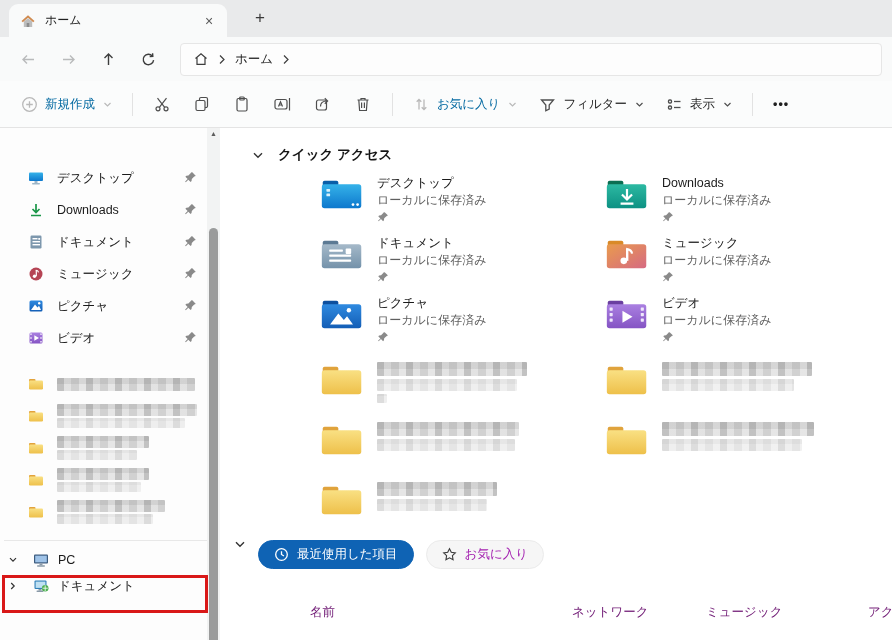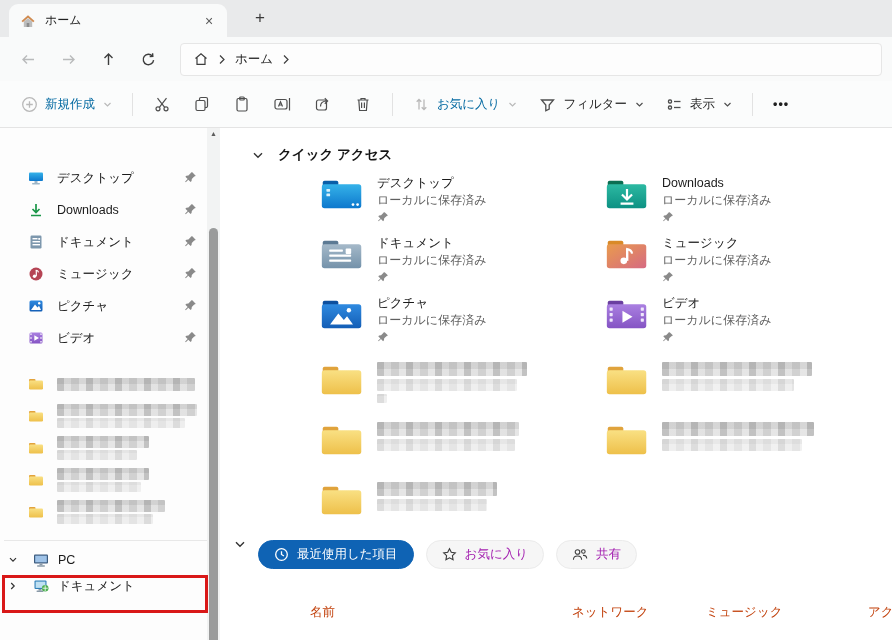--- a/index.html
+++ b/index.html
@@ -61,21 +61,21 @@
   .px { background-color:#e3e3e3;
         background-image:
           repeating-linear-gradient(90deg, rgba(90,90,90,.28) 0 7px, rgba(160,160,160,.10) 7px 14px, rgba(120,120,120,.22) 14px 22px, rgba(200,200,200,.12) 22px 29px),
           repeating-linear-gradient(0deg, rgba(255,255,255,.25) 0 7px, rgba(120,120,120,.10) 7px 14px);
         filter:blur(.6px); border-radius:1px; }
   .px.light { opacity:.55; }
 
   .recent-header { position:absolute; left:14px; top:412px; display:flex; gap:12px; }
   .pill { height:29px; display:flex; align-items:center; gap:8px; padding:0 15px; border-radius:15px; font-size:12.5px; background:#f6f6f6; border:1px solid #ebebeb; color:#a21caf; }
   .pill.blue { background:#0f63b4; border-color:#0f63b4; color:#ffffff; }
-  .cols { position:absolute; top:474px; left:0; right:0; height:24px; font-size:12.5px; color:#c2410c; }
+  .cols { position:absolute; top:474px; left:0; right:0; height:24px; font-size:12.5px; color:#701a75; }
   .cols span { position:absolute; top:2px; white-space:nowrap; }
   .col-0 { left:90px; } .col-1 { left:352px; } .col-2 { left:486px; } .col-3 { left:648px; }
 
   .icon16 { width:16px; height:16px; flex:none; }
   .icon44 { width:44px; height:35px; flex:none; }
 </style>
 </head>
 <body>
 
 <svg width="0" height="0" style="position:absolute">
@@ -603,29 +603,20 @@
             <path d="M8 4.5 V8 L10.6 9.6"></path>
           </svg>
         <span>最近使用した項目</span>
       </div>
       <div class="pill">
         <svg width="15" height="15" viewBox="0 0 16 16" fill="none" stroke="#3c3c3c" stroke-width="1.2">
             <path d="M8 1.8 L9.9 5.7 L14.2 6.3 L11.1 9.3 L11.8 13.6 L8 11.5 L4.2 13.6 L4.9 9.3 L1.8 6.3 L6.1 5.7 Z"></path>
           </svg>
         <span>お気に入り</span>
       </div>
-      <div class="pill">
-        <svg width="16" height="15" viewBox="0 0 18 16" fill="none" stroke="#3c3c3c" stroke-width="1.2">
-            <circle cx="6.2" cy="5.2" r="2.6"></circle>
-            <path d="M1.6 13.8 q0-4.2 4.6-4.2 t4.6 4.2"></path>
-            <circle cx="12.8" cy="4.6" r="2"></circle>
-            <path d="M12.4 9 q4-.4 4.2 3.6"></path>
-          </svg>
-        <span>共有</span>
-      </div>
     </div>
 
     <div class="cols">
       <span class="col-0">名前</span>
       <span class="col-1">ネットワーク</span>
       <span class="col-2">ミュージック</span>
       <span class="col-3">アク</span>
     </div>
   </div>
 </div>

